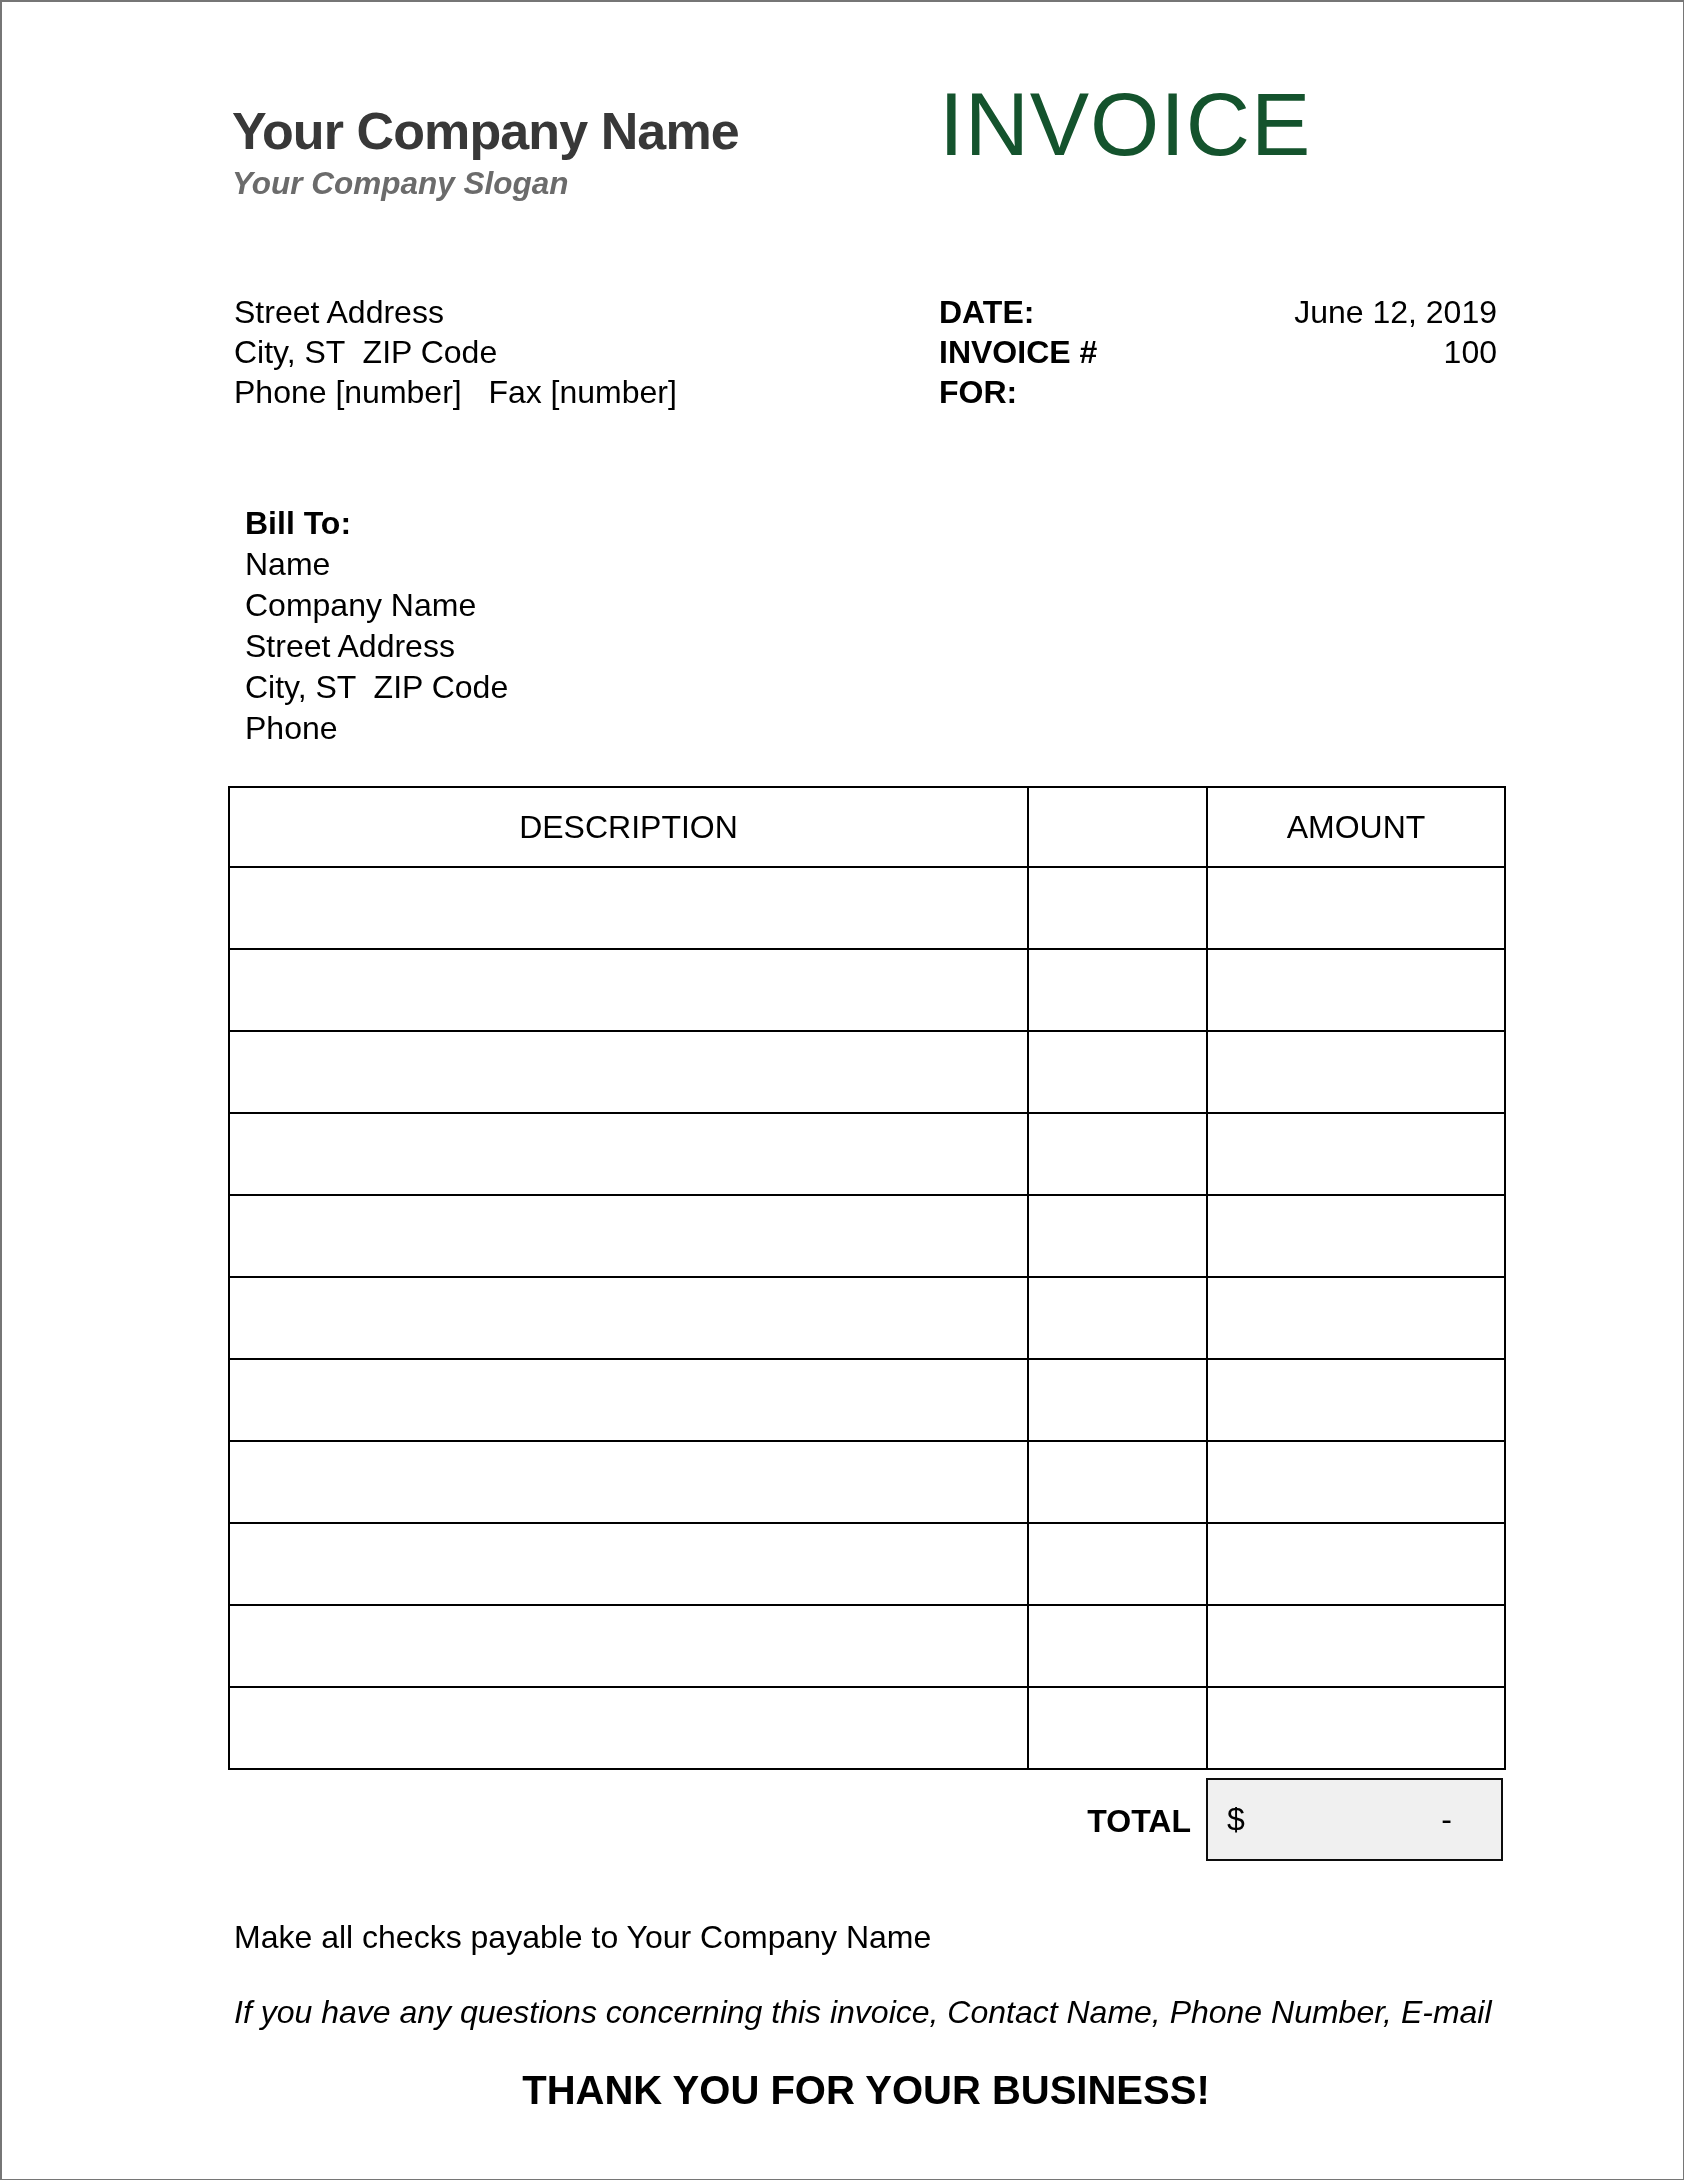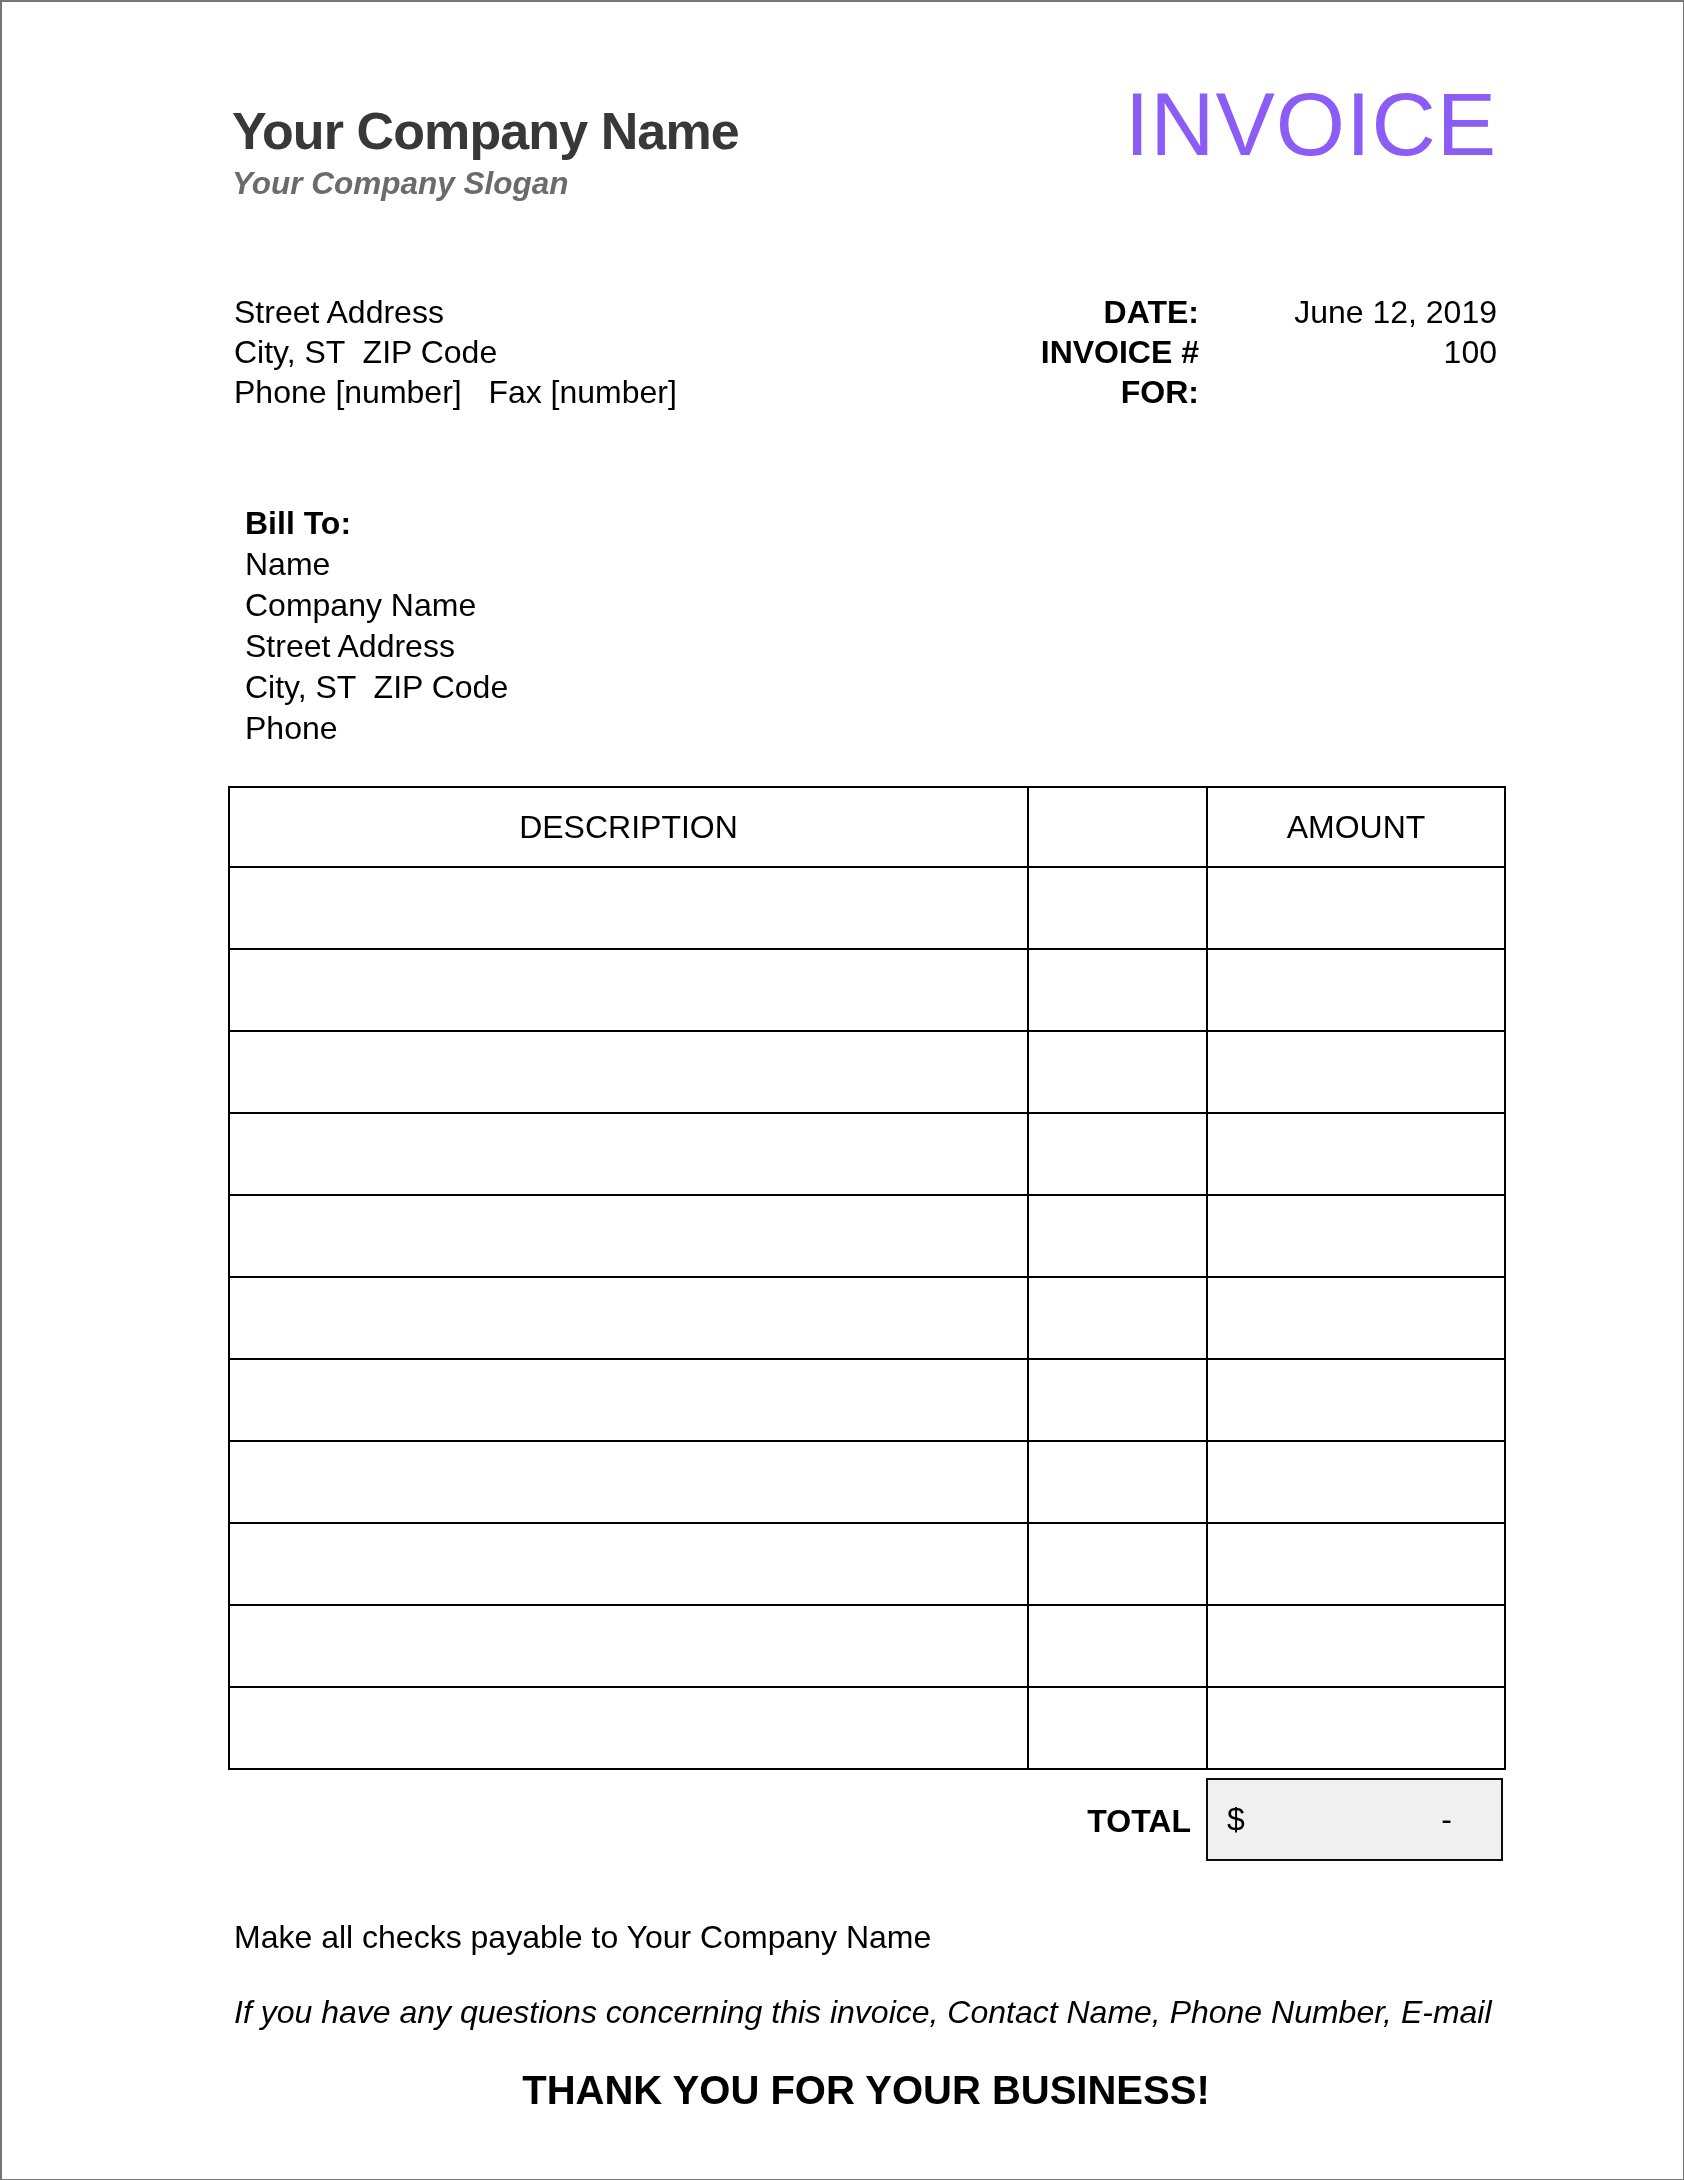--- a/index.html
+++ b/index.html
@@ -14,30 +14,30 @@
     overflow:hidden;
   }
   .pre{white-space:pre-wrap;}
 
   
   .company-block{position:absolute;left:230px;top:101px;}
   .company-name{font-size:52px;font-weight:bold;line-height:56px;color:#383838;letter-spacing:-0.9px;}
   .company-slogan{font-size:31.5px;font-weight:bold;font-style:italic;line-height:39px;color:#6b6b6b;margin-top:5.1px;}
   .invoice-title{
     position:absolute;top:75px;left:937px;width:558px;
-    text-align:right;font-size:89px;line-height:94px;color:#8b5cf6;letter-spacing:0.9px;
+    text-align:left;font-size:89px;line-height:94px;color:#14532d;letter-spacing:0.9px;
   }
 
   
   .company-address{position:absolute;left:232px;top:290px;font-size:32px;line-height:40px;}
 
   
   .invoice-info{position:absolute;left:937px;top:290px;width:558px;}
   .info-row{display:flex;align-items:flex-start;}
-  .info-label{width:260px;text-align:right;font-weight:bold;font-size:32px;line-height:40px;white-space:pre;}
+  .info-label{width:260px;text-align:left;font-weight:bold;font-size:32px;line-height:40px;white-space:pre;}
   .info-value{width:298px;text-align:right;font-size:32px;line-height:40px;}
   .info-value.italic{font-style:italic;}
 
   
   .bill-to{position:absolute;left:232px;top:501px;font-size:32px;line-height:41px;margin-left:11px;}
   .bill-to-heading{font-weight:bold;}
 
   
   .inv-table{
     position:absolute;left:226px;top:784px;

